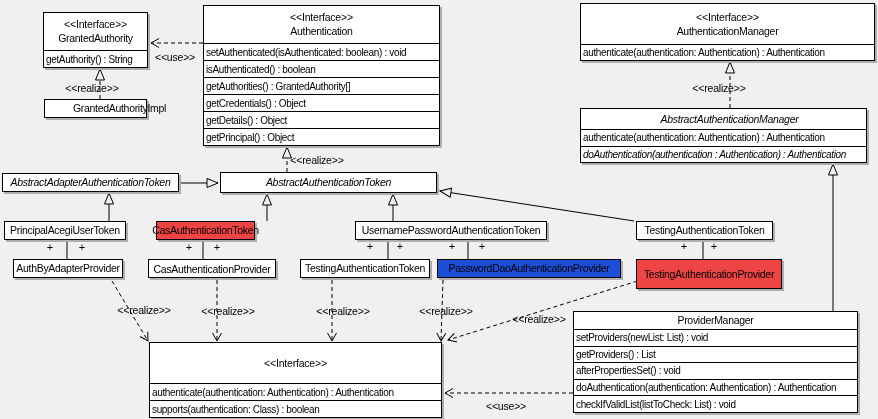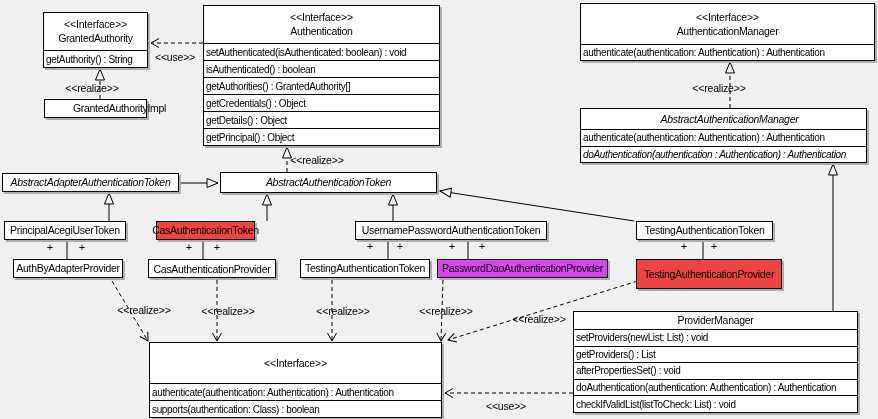--- a/index.html
+++ b/index.html
@@ -153,21 +153,21 @@
     <div class="uml-class" style="left: 148px; top: 259px; width: 128px; height: 19px; background: rgb(255, 255, 255);">
       <div class="uml-head" style="flex: 1 1 0%; justify-content: flex-end;">
         <div class="uml-name">CasAuthenticationProvider</div>
       </div>
     </div>
     <div class="uml-class" style="left: 300px; top: 259px; width: 130px; height: 19px; background: rgb(255, 255, 255);">
       <div class="uml-head" style="flex: 1 1 0%;">
         <div class="uml-name">TestingAuthenticationToken</div>
       </div>
     </div>
-    <div class="uml-class" style="left: 437px; top: 259px; width: 171px; height: 19px; background: #d946ef;">
+    <div class="uml-class" style="left: 437px; top: 259px; width: 184px; height: 19px; background: #1d4ed8;">
       <div class="uml-head" style="flex: 1 1 0%;">
         <div class="uml-name">PasswordDaoAuthenticationProvider</div>
       </div>
     </div>
     <div class="uml-class" style="left: 636px; top: 259px; width: 146px; height: 30px; background: #ef4444;">
       <div class="uml-head" style="flex: 1 1 0%;">
         <div class="uml-name">TestingAuthenticationProvider</div>
       </div>
     </div>
     <div class="uml-class" style="left: 149px; top: 342px; width: 293px; height: 76px; background: rgb(255, 255, 255);">

